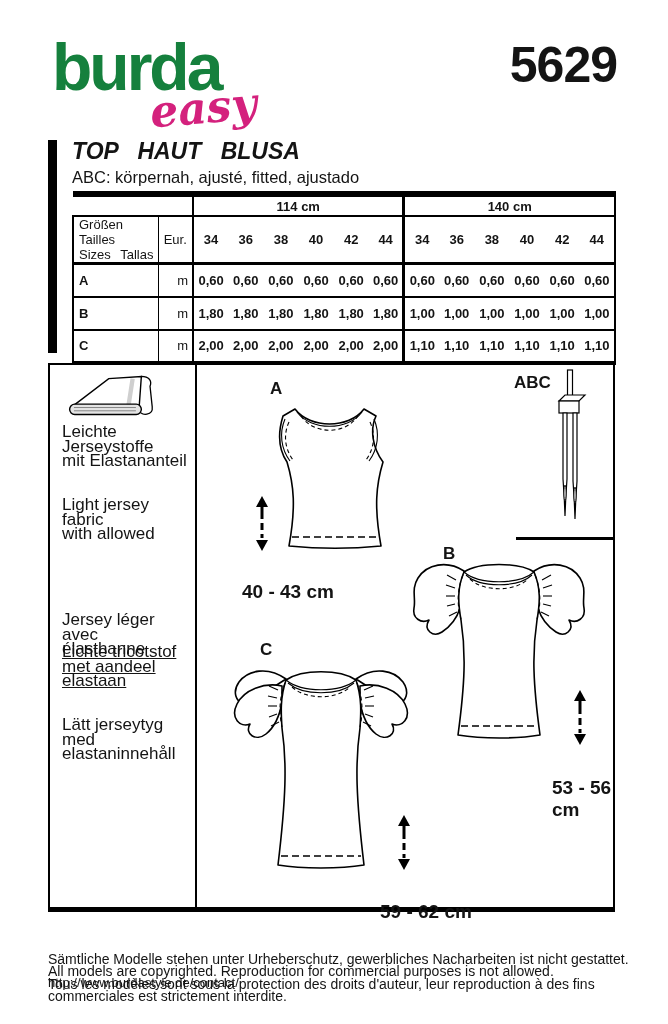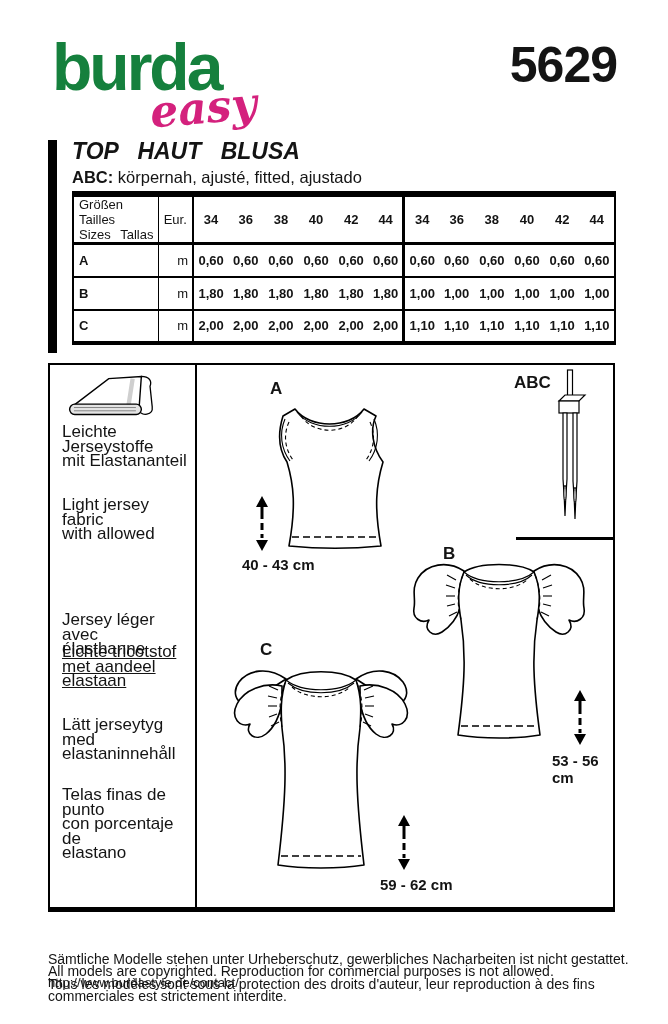--- a/index.html
+++ b/index.html
@@ -11,21 +11,21 @@
          letter-spacing:-3px;color:#15803d;}
   .brand-script{position:absolute;left:150px;top:86px;font-size:44px;line-height:1;color:#d4217d;
          font-family:"DejaVu Serif",serif;font-style:italic;font-weight:bold;transform:rotate(-5deg);}
   .pattern-number{position:absolute;top:40px;right:51px;font-size:50px;line-height:1;font-weight:bold;
          letter-spacing:-1px;}
 
   
   .title-rule{position:absolute;left:48px;top:140px;width:9px;height:213px;background:#000;}
   .garment-title{position:absolute;left:72px;top:138px;font-size:23px;font-weight:bold;word-spacing:13px;font-style:italic;}
   .fit-line{position:absolute;left:72px;top:168px;font-size:16.5px;}
-  .fit-line .b{font-weight:bold;}
+  .fit-line .b{font-weight:normal;}
 
   
   .tbl{position:absolute;left:72px;top:191px;width:542px;border-collapse:collapse;table-layout:fixed;
        border-top:6px solid #000;border-bottom:4px solid #000;}
   .tbl td{padding:0;text-align:center;vertical-align:middle;font-size:13px;}
   .r1{height:22px;} .r2{height:32px;} .rv{height:33px;}
   .grp-h{font-size:15px;font-weight:bold;}
   .size-h{font-weight:bold;}
   .val{font-weight:bold;}
   .rowlab{font-size:14px;font-weight:bold;text-align:left !important;padding-left:5px !important;}
@@ -39,21 +39,21 @@
   .main-panel{position:absolute;left:48px;top:363px;width:567px;height:549px;box-sizing:border-box;
        border:2px solid #000;border-bottom-width:5px;}
   .sidebar{position:absolute;left:0;top:0;width:147px;height:100%;box-sizing:border-box;
        border-right:2px solid #000;}
   .fabric-icon{position:absolute;left:12px;top:6px;}
   .fabric-note{position:absolute;left:12px;width:128px;font-size:17px;line-height:14.5px;white-space:pre-line;}
   .fn-0{top:60px;} .fn-1{top:133px;} .fn-2{top:208px;margin-top:40px;} .fn-3{top:280px;text-decoration:underline;} .fn-4{top:353px;} .fn-5{top:423px;}
 
   .drawings{position:absolute;left:149px;top:0;right:0;bottom:0;}
   .view-label{position:absolute;font-size:17px;font-weight:bold;}
-  .dim-label{position:absolute;font-size:15px;font-weight:bold;}
+  .dim-label{position:absolute;font-size:19px;font-weight:bold;margin-top:25px;}
   .needle-divider{position:absolute;left:317px;top:172px;width:99px;height:3px;background:#000;}
   .abs{position:absolute;}
 
   
   .legal{position:absolute;left:48px;top:953px;font-size:14px;line-height:12.4px;}
   .publisher{position:absolute;left:48px;top:958px;font-size:13px;font-weight:bold;}
   .website{position:absolute;left:48px;top:975px;font-size:13px;}
 
   svg{display:block;}
   .g-outline{fill:#fff;stroke:#000;stroke-width:1.6;stroke-linejoin:round;}
@@ -80,20 +80,25 @@
     <span>körpernah, ajusté, fitted, ajustado</span>
   </div>
 
   <table class="tbl">
     <colgroup>
       <col style="width:85px">
         <col style="width:35px">
       <col span="12" style="width:35.16px">
     </colgroup>
     <tbody>
+        <tr class="r1">
+      <td colspan="2" class="bb2"></td>
+      <td colspan="6" class="grp-h bl2 brG bb2">114 cm</td>
+      <td colspan="6" class="grp-h br25 bb2">140 cm</td>
+    </tr>
     <tr class="r2">
       <td class="hdr-l bl2 br15 bb3">
         <div>Größen Tailles</div>
         <div>Sizes Tallas</div>
       </td>
       <td class="br25 bb3">Eur.</td>
       <td class="size-h bb3">34</td>
       <td class="size-h bb3">36</td>
       <td class="size-h bb3">38</td>
       <td class="size-h bb3">40</td>
@@ -173,23 +178,20 @@
       <div class="fabric-note fn-0">Leichte Jerseystoffe
 mit Elastananteil</div>
       <div class="fabric-note fn-1">Light jersey fabric
 with allowed</div>
       <div class="fabric-note fn-2">Jersey léger avec
 élasthanne</div>
       <div class="fabric-note fn-3">Lichte tricotstof
 met aandeel elastaan</div>
       <div class="fabric-note fn-4">Lätt jerseytyg med
 elastaninnehåll</div>
-      <div class="fabric-note fn-5">Telas finas de punto
-con porcentaje de
-elastano</div>
     </div>
 
     <div class="drawings">
 
       <div class="view-label" style="left:71px;top:14px;">A</div>
       <div class="abs" style="left:53px;top:40px;">
         <svg width="150" height="150" viewBox="0 0 150 150">
           <path class="g-outline" d="M31 11 L43 4 C 58 24 97 24 112 4 L124 11
                    C 118 24 120 42 131 57 C 124 80 122 102 129 141
                    C 98 144 68 144 37 141 C 44 102 42 80 35 57 C 25 42 27 24 31 11 Z"></path>

